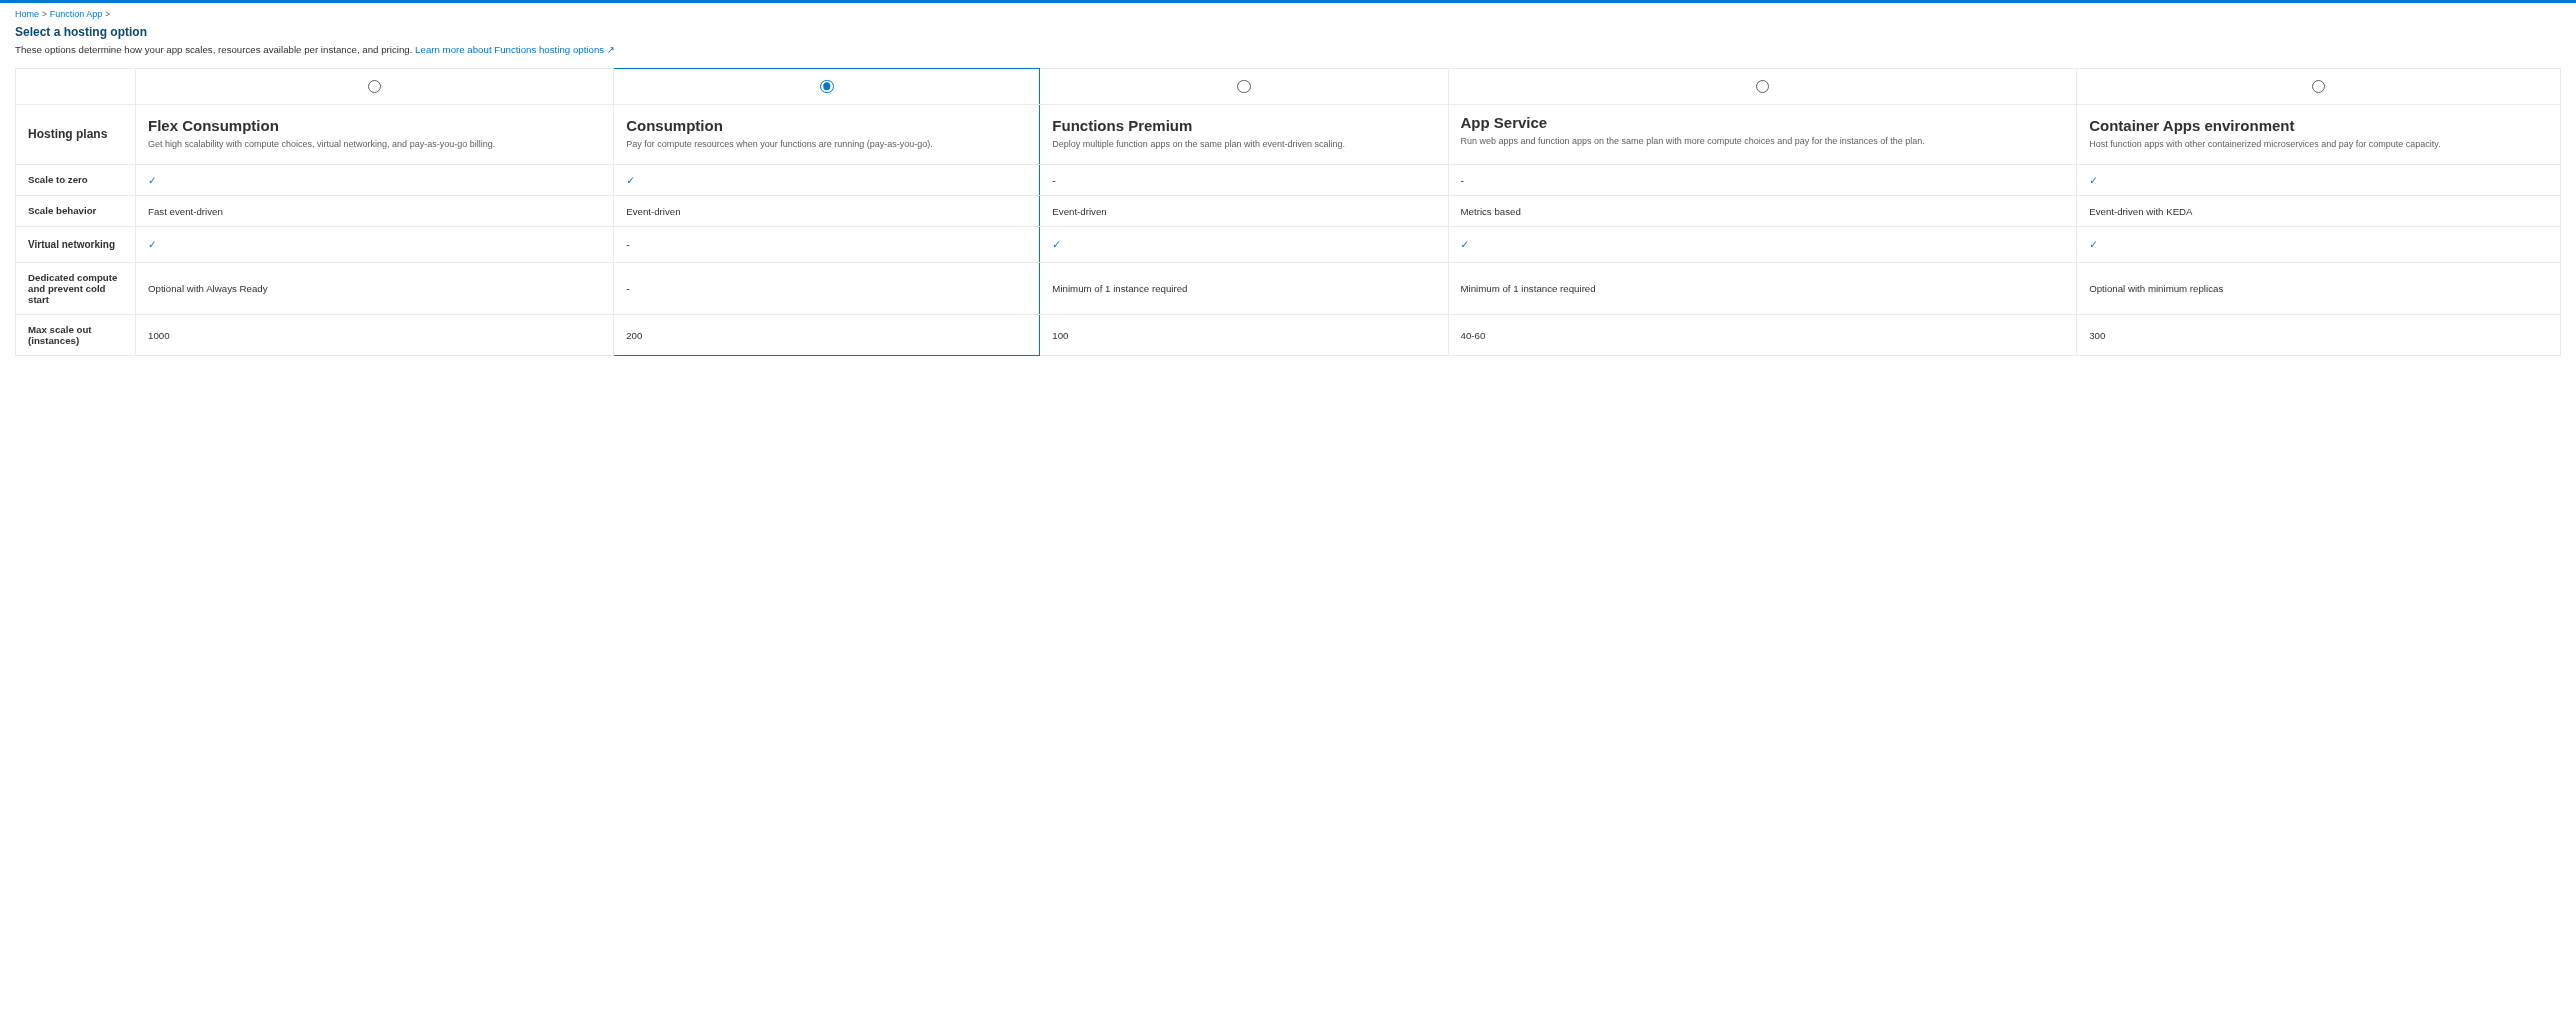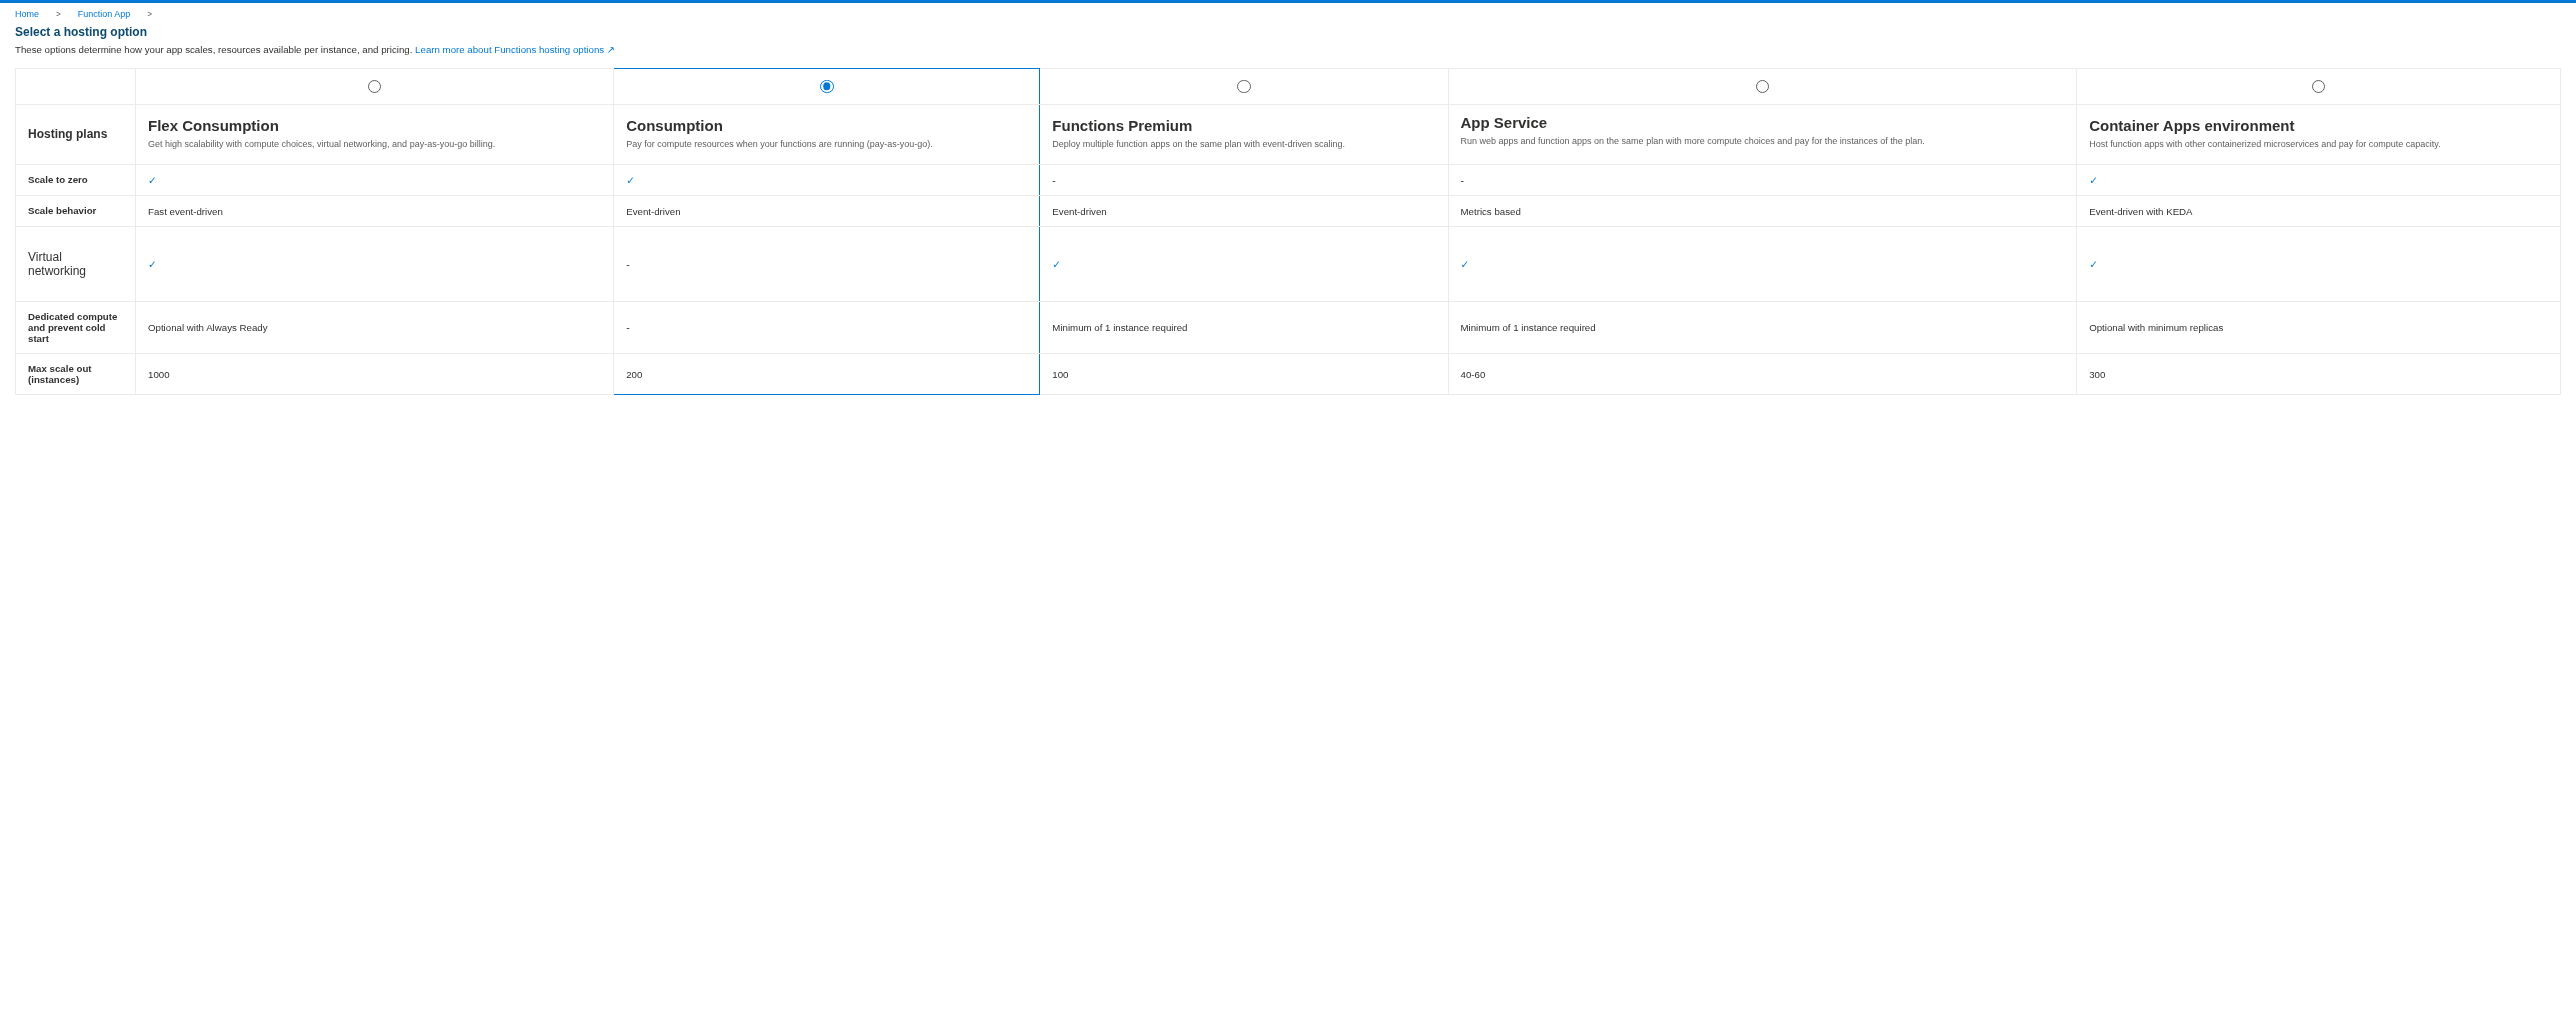--- a/index.html
+++ b/index.html
@@ -21,21 +21,21 @@
       background: #0078d4;
       width: 100%;
     }
 
     .breadcrumb {
       display: flex;
       align-items: center;
       padding: 6px 15px;
       font-size: 9px;
       color: #0078d4;
-      gap: 17px;
+      gap: 3px;
     }
 
     .breadcrumb span {
       color: #605e5c;
     }
 
     .breadcrumb a {
       color: #0078d4;
       text-decoration: none;
     }
@@ -321,21 +321,21 @@
       </td>
       <td style="border:0.7px solid #edebe9; padding:9px 12px; vertical-align:middle;">
         <span class="cell-value">Metrics based</span>
       </td>
       <td style="border:0.7px solid #edebe9; padding:9px 12px; vertical-align:middle;">
         <span class="cell-value">Event-driven with KEDA</span>
       </td>
     </tr>
 
     <tr>
-      <td class="col-label" style="border:0.7px solid #edebe9; font-weight:400; font-size:12px; vertical-align:middle; padding:23px 12px;">
+      <td class="col-label" style="border:0.7px solid #edebe9; font-weight:700; font-size:10px; vertical-align:middle; padding:12px 12px;">
         <span>Virtual networking</span>
       </td>
       <td style="border:0.7px solid #edebe9; padding:9px 12px; vertical-align:middle;">
         <span class="check-icon">✓</span>
       </td>
       <td style="border-left:1.5px solid #0078d4; border-right:1.5px solid #0078d4; border-top:0.7px solid #edebe9; border-bottom:0.7px solid #edebe9; padding:9px 12px; vertical-align:middle;">
         <span class="dash">-</span>
       </td>
       <td style="border:0.7px solid #edebe9; padding:9px 12px; vertical-align:middle;">
         <span class="check-icon">✓</span>

